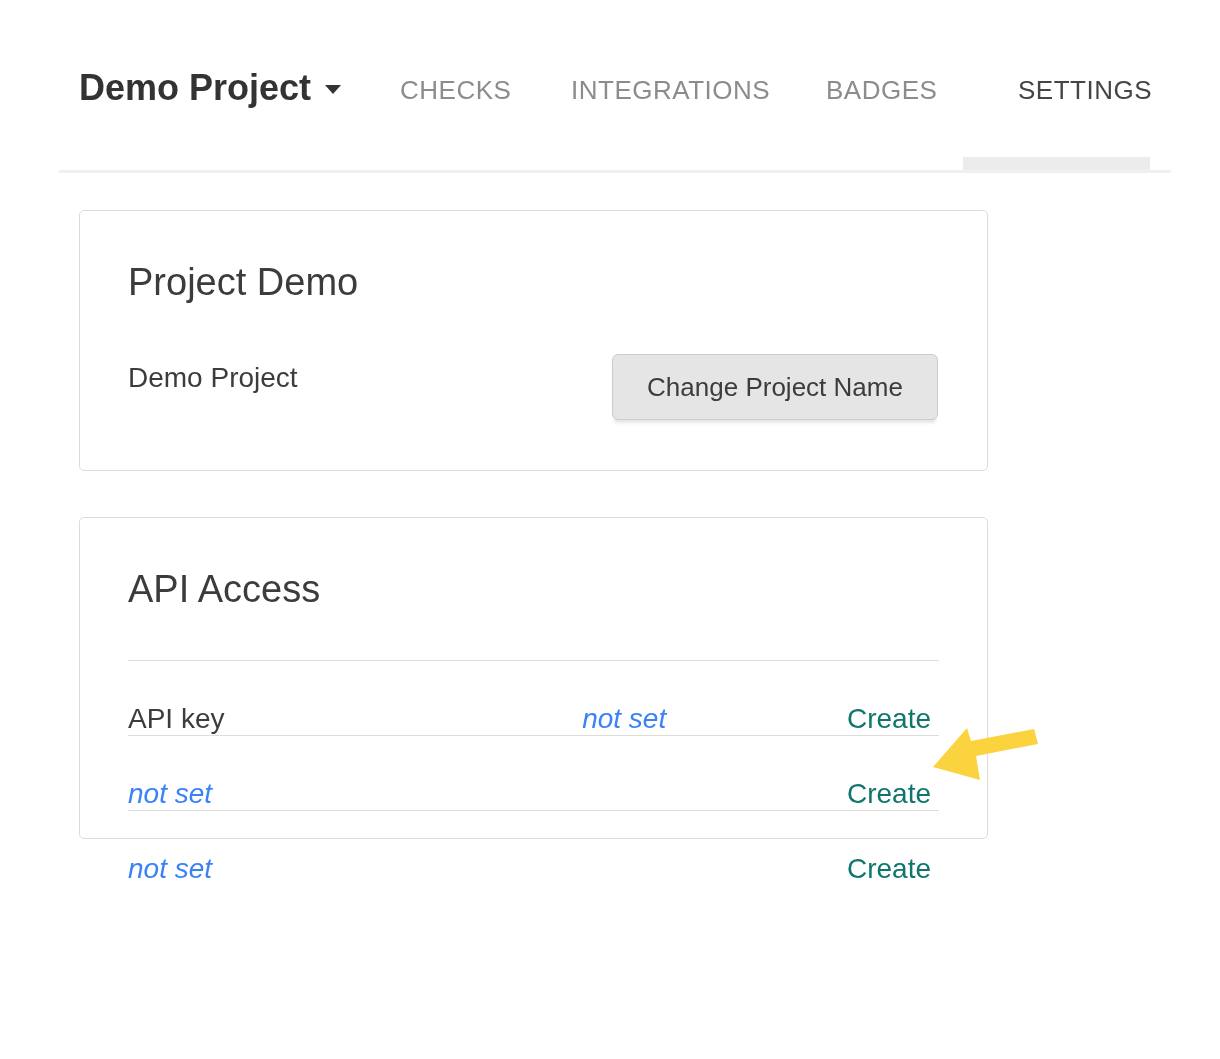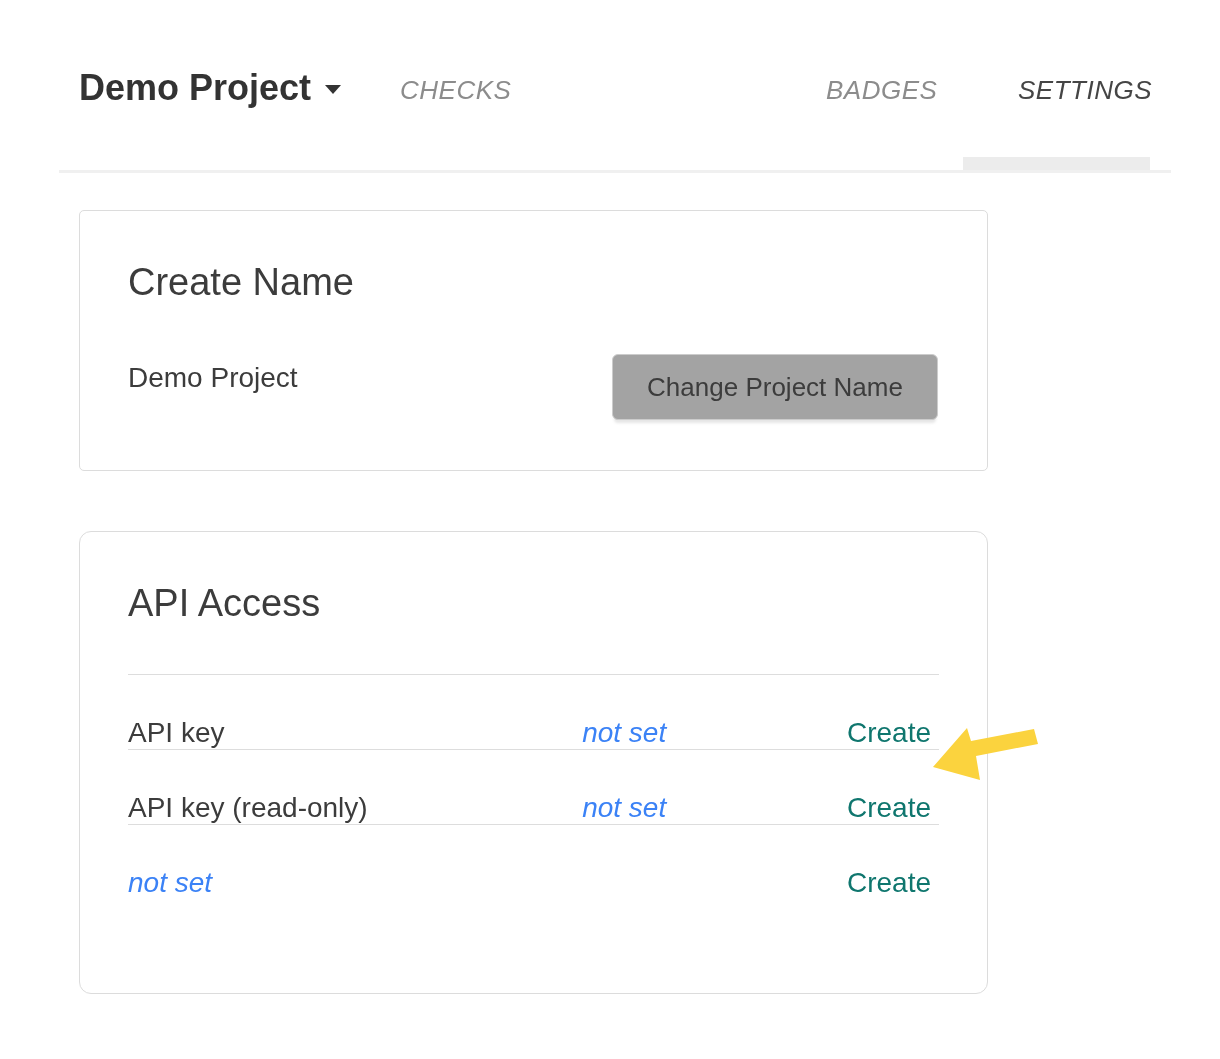--- a/index.html
+++ b/index.html
@@ -33,21 +33,20 @@
   }
   .nav-item {
     position: absolute;
     top: 74px;
     font-size: 26px;
     line-height: 32px;
     letter-spacing: 0.5px;
     color: #8c8c8c;
     white-space: nowrap;
     cursor: pointer;
-    font-style: italic;
   }
   .nav-item.active { color: #454545; }
   .nav-checks       { left: 400px; }
   .nav-integrations { left: 571px; }
   .nav-badges       { left: 826px; }
   .nav-settings     { left: 1002px; margin-left: 16px; }
 
   .settings-indicator {
     position: absolute;
     left: 963px; top: 157px;
@@ -65,21 +64,21 @@
   .card {
     position: absolute;
     left: 79px;
     width: 909px;
     background: #ffffff;
     border: 1px solid #dcdcdc;
     border-radius: 5px;
     box-sizing: border-box;
   }
   .card-project-name { top: 210px; height: 261px; }
-  .card-api-access   { top: 531px; height: 463px; border-radius: 12px; }
+  .card-api-access   { top: 517px; height: 322px; }
 
   .card-title {
     position: absolute;
     left: 48px; top: 48px;
     font-size: 38px;
     line-height: 46px;
     color: #3c3c3c;
     white-space: nowrap;
   }
 
@@ -88,21 +87,21 @@
     left: 48px; top: 150px;
     font-size: 28px;
     line-height: 34px;
     color: #3c3c3c;
     white-space: nowrap;
   }
   .change-btn {
     position: absolute;
     left: 532px; top: 143px;
     width: 326px; height: 66px;
-    background: #a3a3a3;
+    background: #e5e5e5;
     border: 1px solid #cccccc;
     border-radius: 6px;
     box-shadow: 0 5px 3px -2px rgba(0,0,0,0.10);
     font-family: "Liberation Sans", "DejaVu Sans", sans-serif;
     font-size: 26px;
     color: #3c3c3c;
     cursor: pointer;
   }
 
   
@@ -152,45 +151,45 @@
 </head>
 <body>
 
 <div class="page">
 
   <div class="brand">
     <span>Demo Project</span><span class="caret"></span>
   </div>
 
   <span class="nav-item nav-checks">CHECKS</span>
+  <span class="nav-item nav-integrations">INTEGRATIONS</span>
   <span class="nav-item nav-badges">BADGES</span>
   <span class="nav-item nav-settings active">SETTINGS</span>
 
   <div class="settings-indicator"></div>
   <div class="header-underline"></div>
 
   <div class="card card-project-name">
-    <div class="card-title">Create Name</div>
+    <div class="card-title">Project Demo</div>
     <div class="project-value">Demo Project</div>
     <button class="change-btn">Change Project Name</button>
   </div>
 
   <div class="card card-api-access">
     <div class="card-title">API Access</div>
 
     <div class="api-table">
 
       <div class="api-row">
         <span class="col-label">API key</span>
         <span class="col-value">not set</span>
         <span class="col-action"><a class="create-link">Create</a></span>
       </div>
 
       <div class="api-row">
-        <span class="col-label">API key (read-only)</span>
         <span class="col-value">not set</span>
         <span class="col-action"><a class="create-link">Create</a></span>
       </div>
 
       <div class="api-row">
         <span class="col-value">not set</span>
         <span class="col-action"><a class="create-link">Create</a></span>
       </div>
 
     </div>

